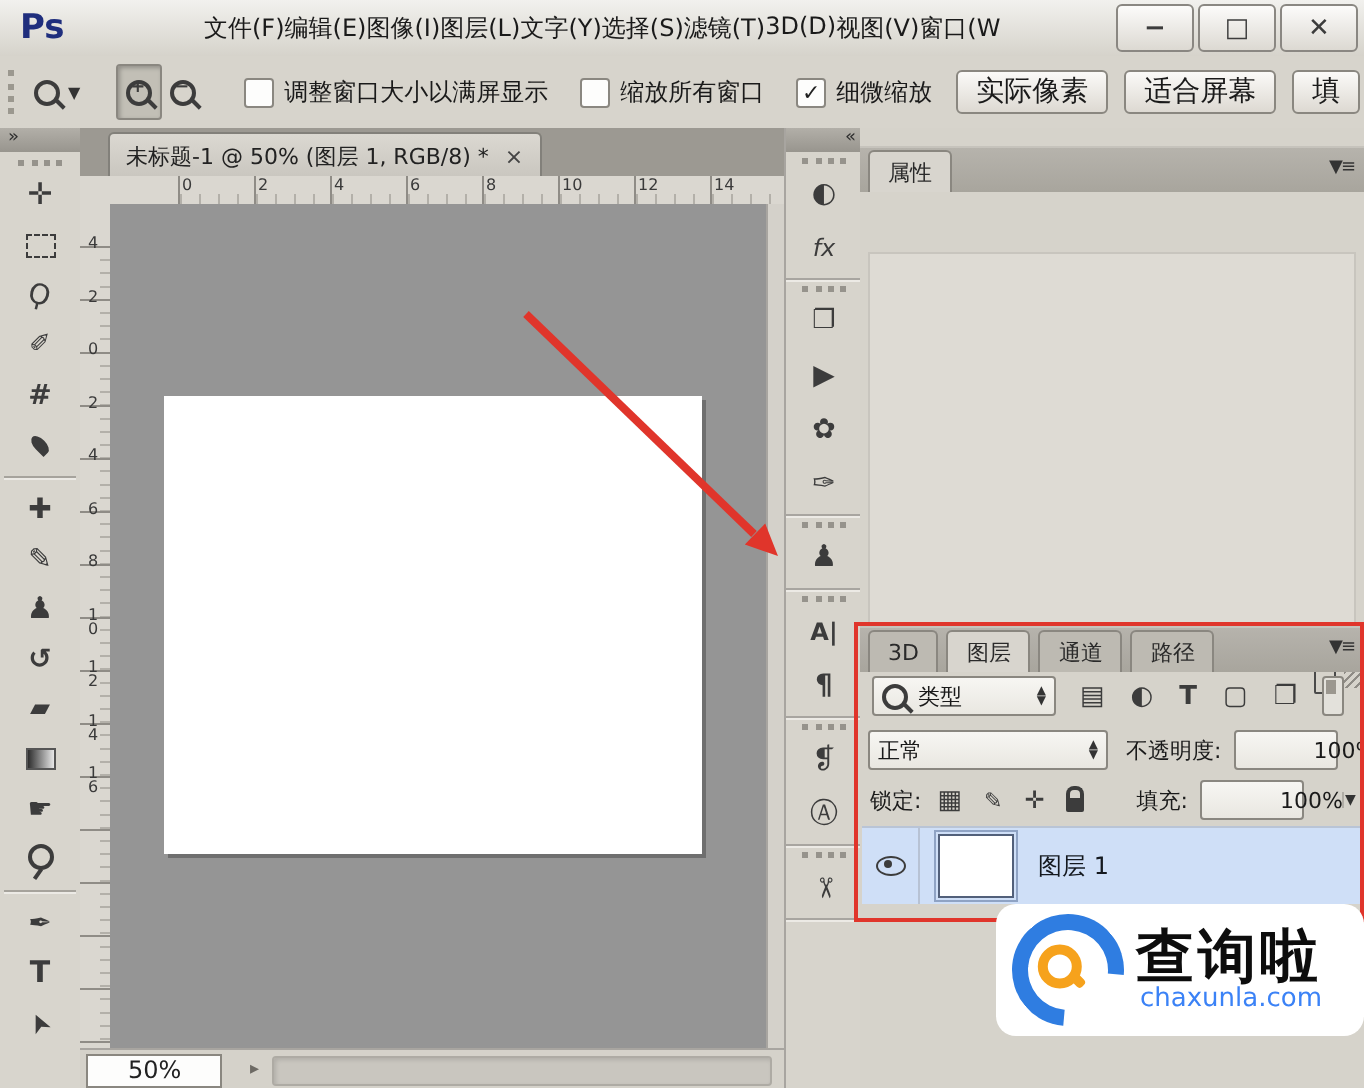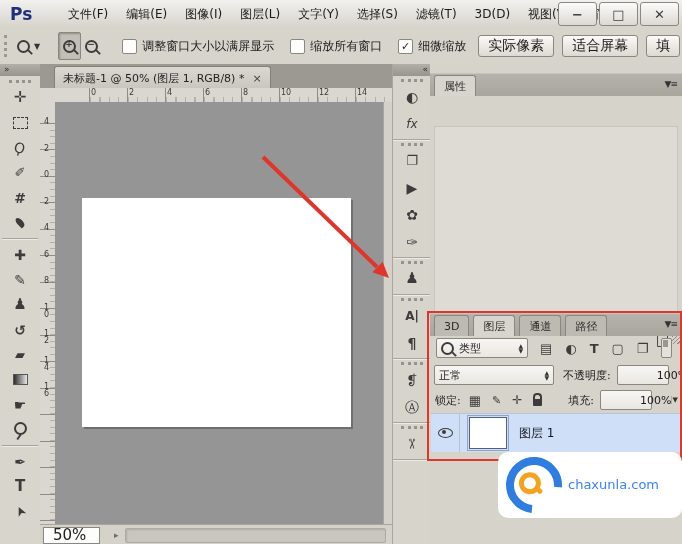--- a/index.html
+++ b/index.html
@@ -4,21 +4,21 @@
 <style>
   html,body{margin:0;padding:0;}
   body{font-family:"DejaVu Sans","Liberation Sans",sans-serif;background:#888;}
   #app{position:relative;width:682px;height:544px;background:#d6d3cb;overflow:hidden;
        box-shadow:inset 0 0 0 1px #8f8c86;font-size:12px;color:#1a1a1a;}
   
   #menubar{position:absolute;left:0;top:0;width:682px;height:28px;
     background:linear-gradient(#f2f1ee,#d6d3cb);border-bottom:1px solid #9b9890;
     display:flex;align-items:center;}
   #ps-logo{font-weight:bold;font-size:17px;color:#1f2e7d;margin:0 0 0 10px;width:34px;}
-  #menu-items{display:flex;gap:18px;margin-left:24px;align-items:center;}
+  #menu-items{display:flex;margin-left:58px;}
   .menu-item{cursor:default;white-space:nowrap;}
   #win-controls{position:absolute;right:3px;top:2px;display:flex;gap:2px;}
   .win-btn{width:37px;height:22px;background:linear-gradient(#fcfbfa,#dcd9d2);
     border:1px solid #8a8782;border-radius:3px;display:flex;align-items:center;
     justify-content:center;font-size:11px;font-weight:bold;color:#222;}
   
   #optionsbar{position:absolute;left:0;top:28px;width:682px;height:36px;
     background:#d7d4cc;border-bottom:1px solid #a19e97;display:flex;align-items:center;}
   .vgrip{width:0;height:22px;border-left:3px dotted #9b988f;margin:0 6px 0 4px;}
   .vsep{width:1px;height:24px;background:#aaa79f;box-shadow:1px 0 0 #f0efec;margin:0 7px;}
@@ -87,21 +87,21 @@
   .vrnum{position:absolute;left:0;width:13px;text-align:center;font-size:8px;line-height:7px;
     color:#3a3a3a;white-space:pre-line;}
   #canvas{position:absolute;left:55px;top:102px;width:328px;height:422px;background:#959595;overflow:hidden;}
   #doc-white{position:absolute;left:27px;top:96px;width:269px;height:229px;background:#ffffff;
     box-shadow:2px 2px 0 rgba(0,0,0,.25);}
   #vscroll{position:absolute;left:383px;top:102px;width:9px;height:422px;background:#d4d1ca;
     border-left:1px solid #a8a5a0;}
   #statusbar{position:absolute;left:40px;top:524px;width:352px;height:20px;background:#d5d2ca;
     border-top:1px solid #a8a5a0;display:flex;align-items:center;}
   #zoom-box{width:46px;height:15px;background:#fdfdfc;border:1px solid #8a8780;margin-left:3px;
-    font-size:15px;display:flex;align-items:center;padding-left:9px;color:#222;}
+    font-size:12px;display:flex;align-items:center;padding-left:20px;color:#222;}
   #status-flyout{font-size:9px;color:#6d6a64;margin:0 6px 0 14px;}
   #hscroll{flex:1;height:13px;margin-right:6px;background:#c9c6bf;border:1px solid #aeaba4;
     border-radius:2px;box-shadow:inset 1px 1px 2px rgba(0,0,0,.12);}
   
   #dock{position:absolute;left:392px;top:64px;width:38px;height:480px;background:#d7d4cc;
     border-left:1px solid #a8a5a0;border-right:1px solid #a8a5a0;}
   #dock-head{height:12px;background:linear-gradient(#b2afa8,#98958e);color:#2f2f2f;font-size:9px;
     line-height:11px;text-align:right;padding-right:4px;letter-spacing:-1px;}
   .dock-item{height:27px;display:flex;align-items:center;justify-content:center;}
   .dock-item .icon{font-size:14px;}
@@ -475,17 +475,18 @@
   <svg id="arrow-svg" width="682" height="544">
     <line x1="263" y1="157" x2="377" y2="267" stroke="#e0352b" stroke-width="4"></line>
     <polygon points="389,278 372.4,272.3 382.6,261.7" fill="#e0352b"></polygon>
   </svg>
 
   <div id="watermark">
     <div id="wm-logo">
         <div id="wm-mag"></div>
       </div>
     <div id="wm-text">
+      <div id="wm-title">查询啦</div>
       <div id="wm-domain">chaxunla.com</div>
     </div>
   </div>
 
 </div>
 
 </body></html>

